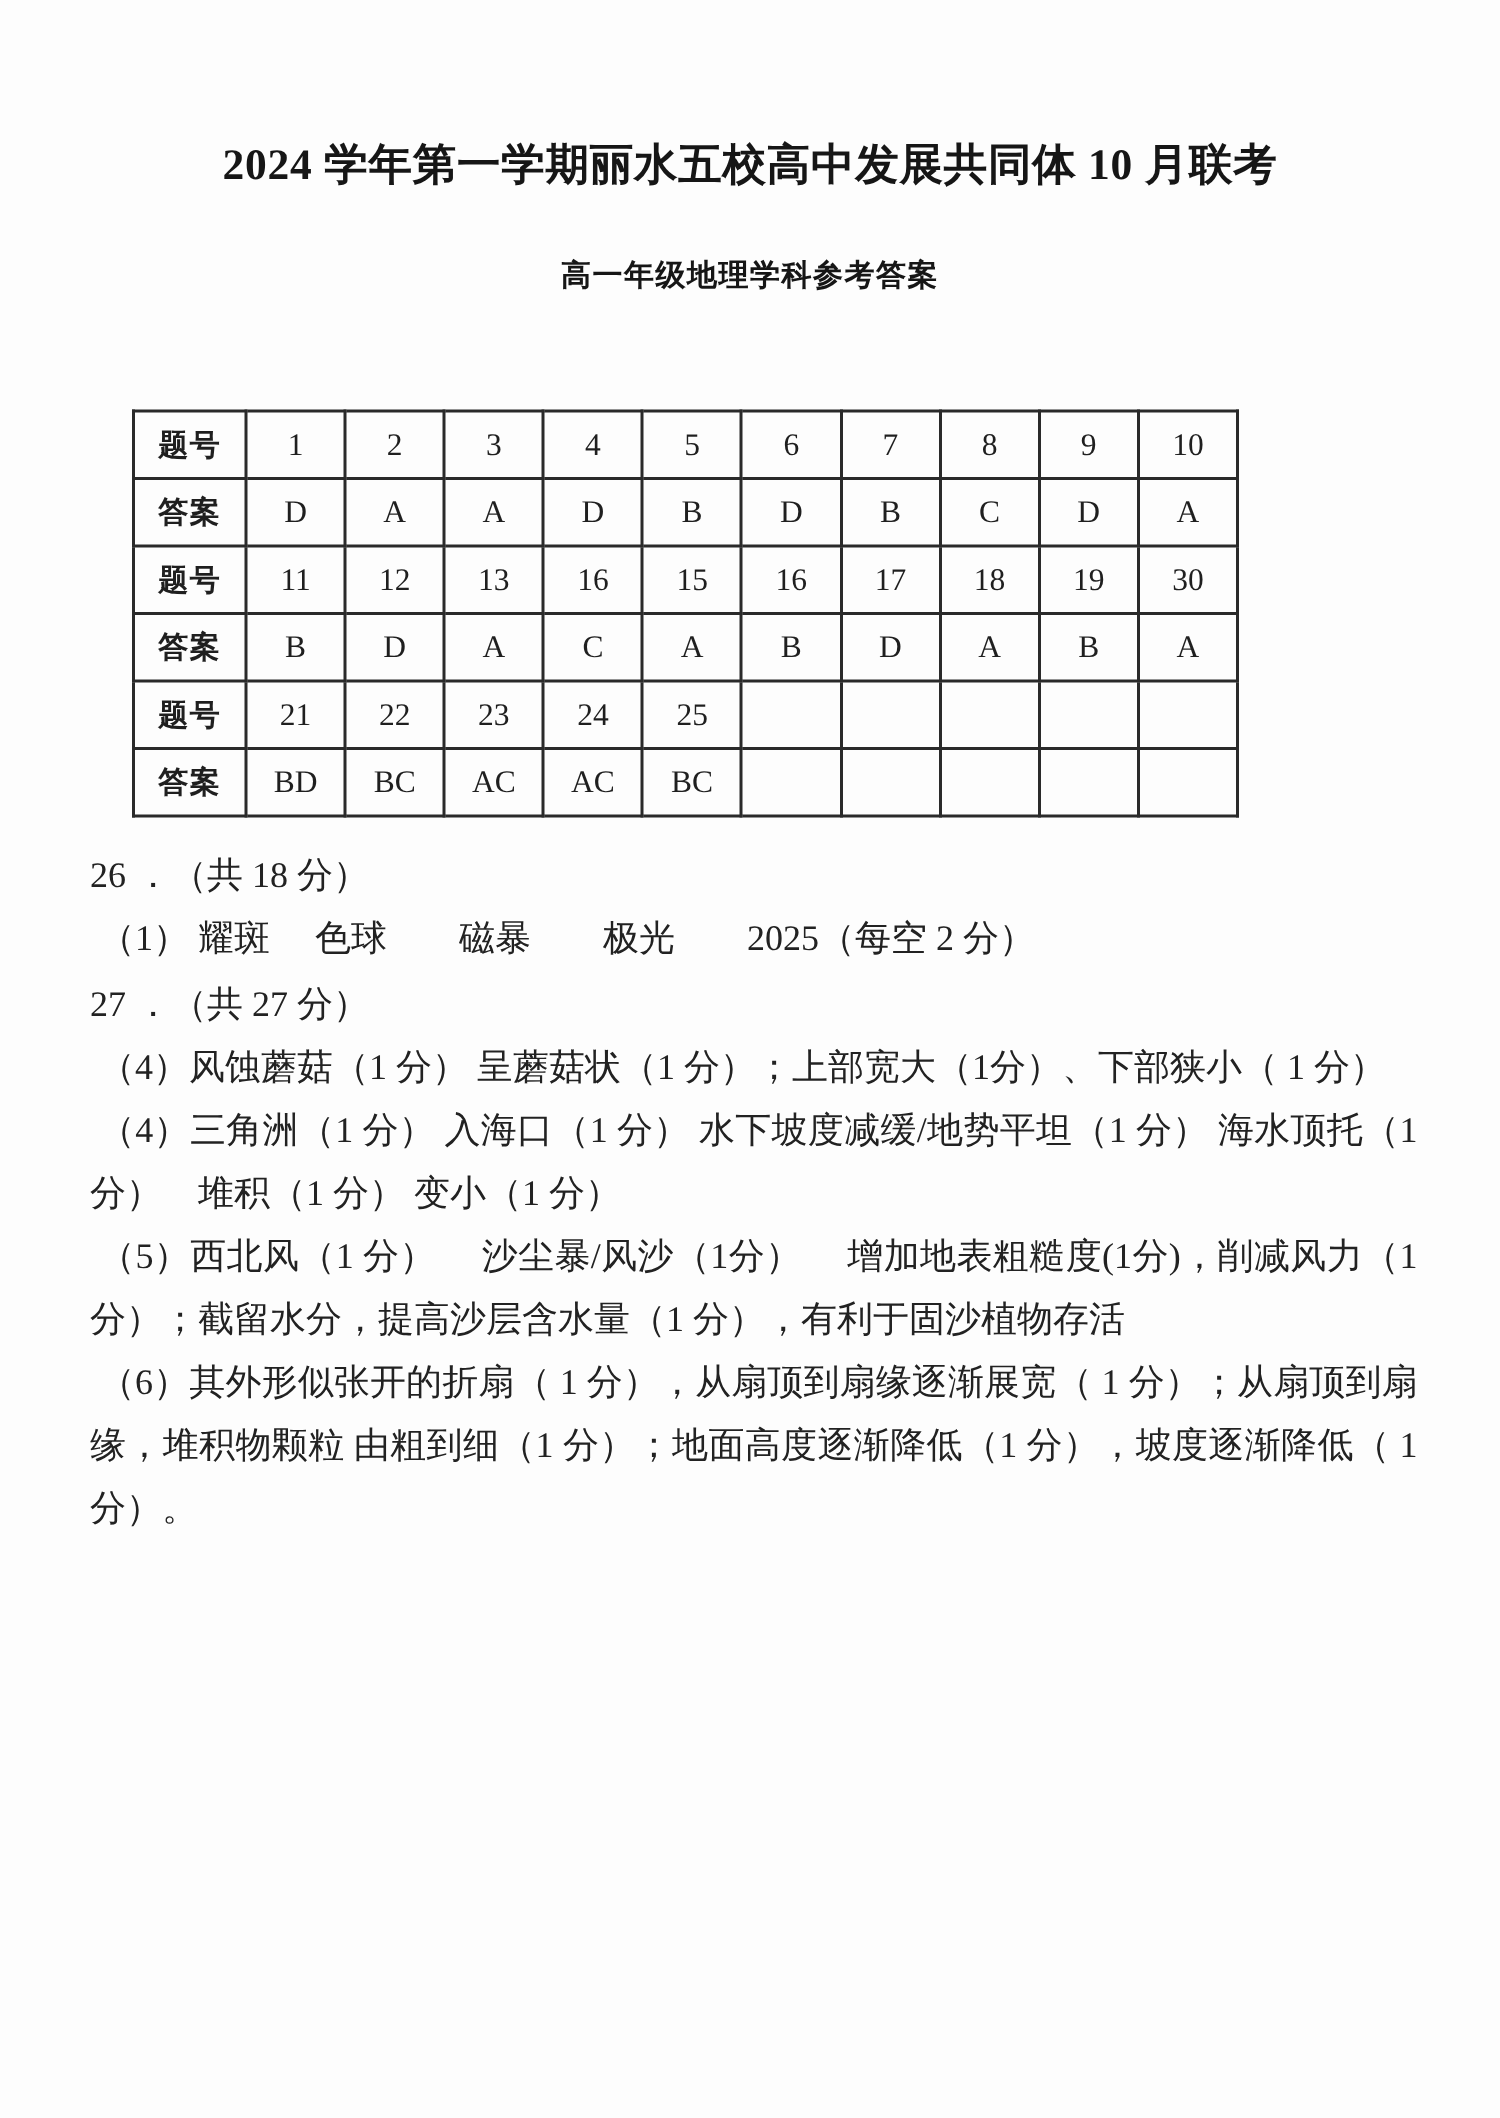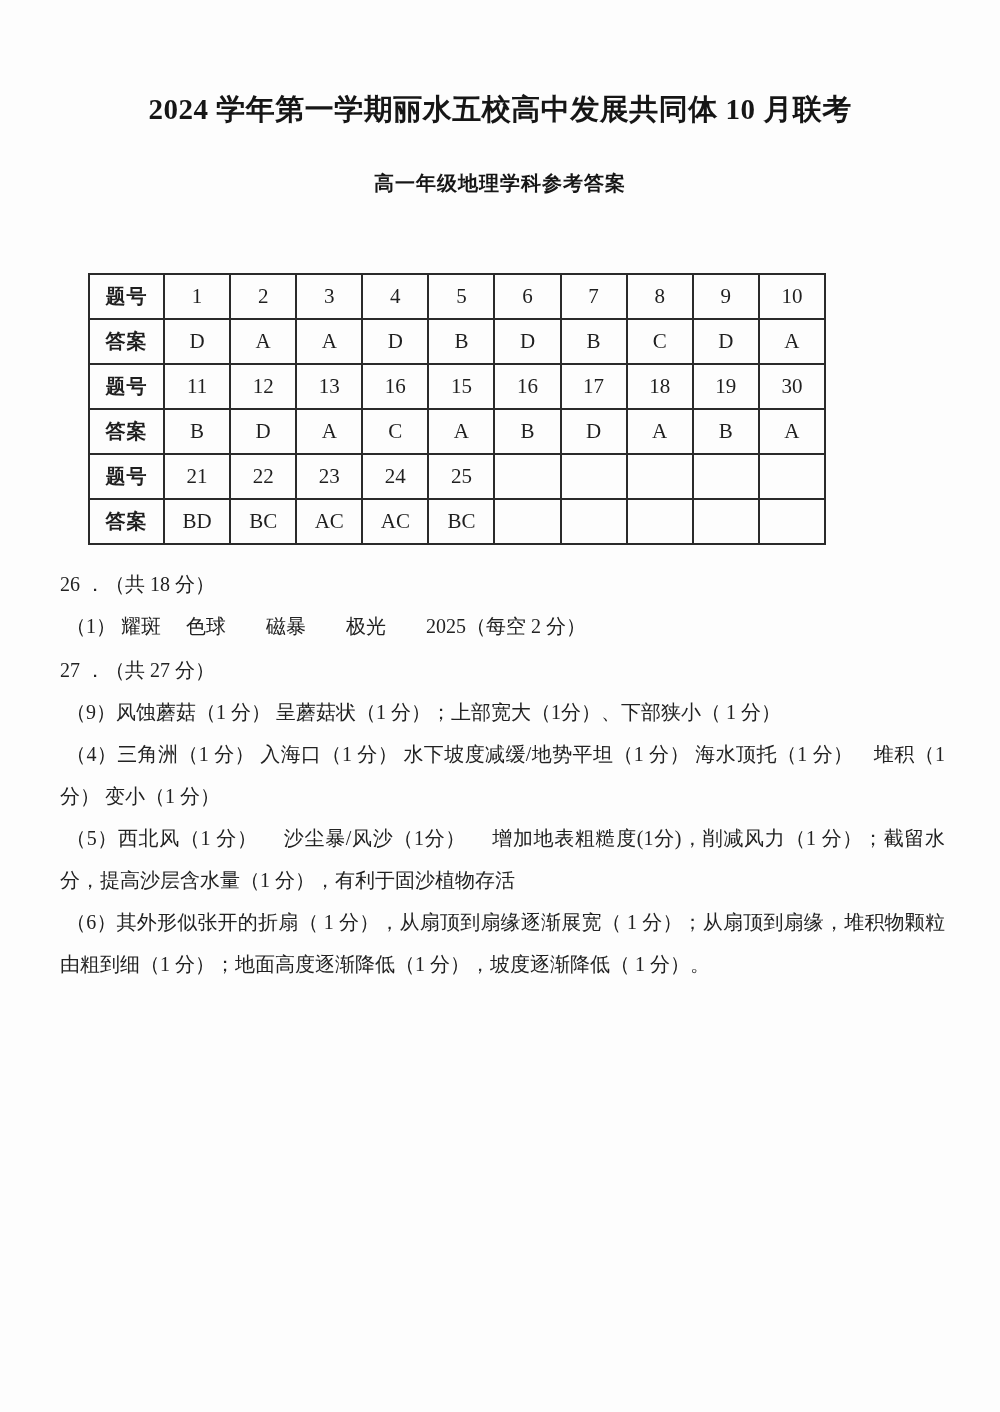--- a/index.html
+++ b/index.html
@@ -48,21 +48,21 @@
   }
   table.answer-table td.row-head {
     width:75px;
     font-weight:bold;
     font-size:20px;
     letter-spacing:1px;
   }
 
   .content {
     margin:18px 55px 0 60px;
-    font-size:20px;
+    font-size:24px;
     color:#222222;
   }
   .content p {
     line-height:42px;
     text-align:justify;
   }
   .sec-heading { margin-top:2px; }
   .content p.answer-line { text-indent:6px;font-family:Liberation Serif, serif; }
 </style>
 </head>
@@ -158,21 +158,21 @@
 
   <div class="content">
 
     <div>
       <p class="sec-heading">26 ．（共 18 分）</p>
       <p class="answer-line">（1） 耀斑　 色球　　磁暴　　极光　　2025（每空 2 分）</p>
     </div>
 
     <div>
       <p class="sec-heading">27 ．（共 27 分）</p>
-      <p class="answer-line">（9）风蚀蘑菇（1 分）  呈蘑菇状（1 分）；上部宽大（1分）、下部狭小（ 1 分）</p>
+      <p class="answer-line">（4）风蚀蘑菇（1 分）  呈蘑菇状（1 分）；上部宽大（1分）、下部狭小（ 1 分）</p>
       <p class="answer-line">（4）三角洲（1 分）  入海口（1 分）  水下坡度减缓/地势平坦（1 分）  海水顶托（1 分）　堆积（1 分）  变小（1 分）</p>
       <p class="answer-line">（5）西北风（1 分）　 沙尘暴/风沙（1分）　 增加地表粗糙度(1分)，削减风力（1 分）；截留水分，提高沙层含水量（1 分），有利于固沙植物存活</p>
       <p class="answer-line">（6）其外形似张开的折扇（ 1 分），从扇顶到扇缘逐渐展宽（ 1 分）；从扇顶到扇缘，堆积物颗粒 由粗到细（1 分）；地面高度逐渐降低（1 分），坡度逐渐降低（ 1 分）。</p>
     </div>
 
   </div>
 
 </div>
 
 </body></html>

